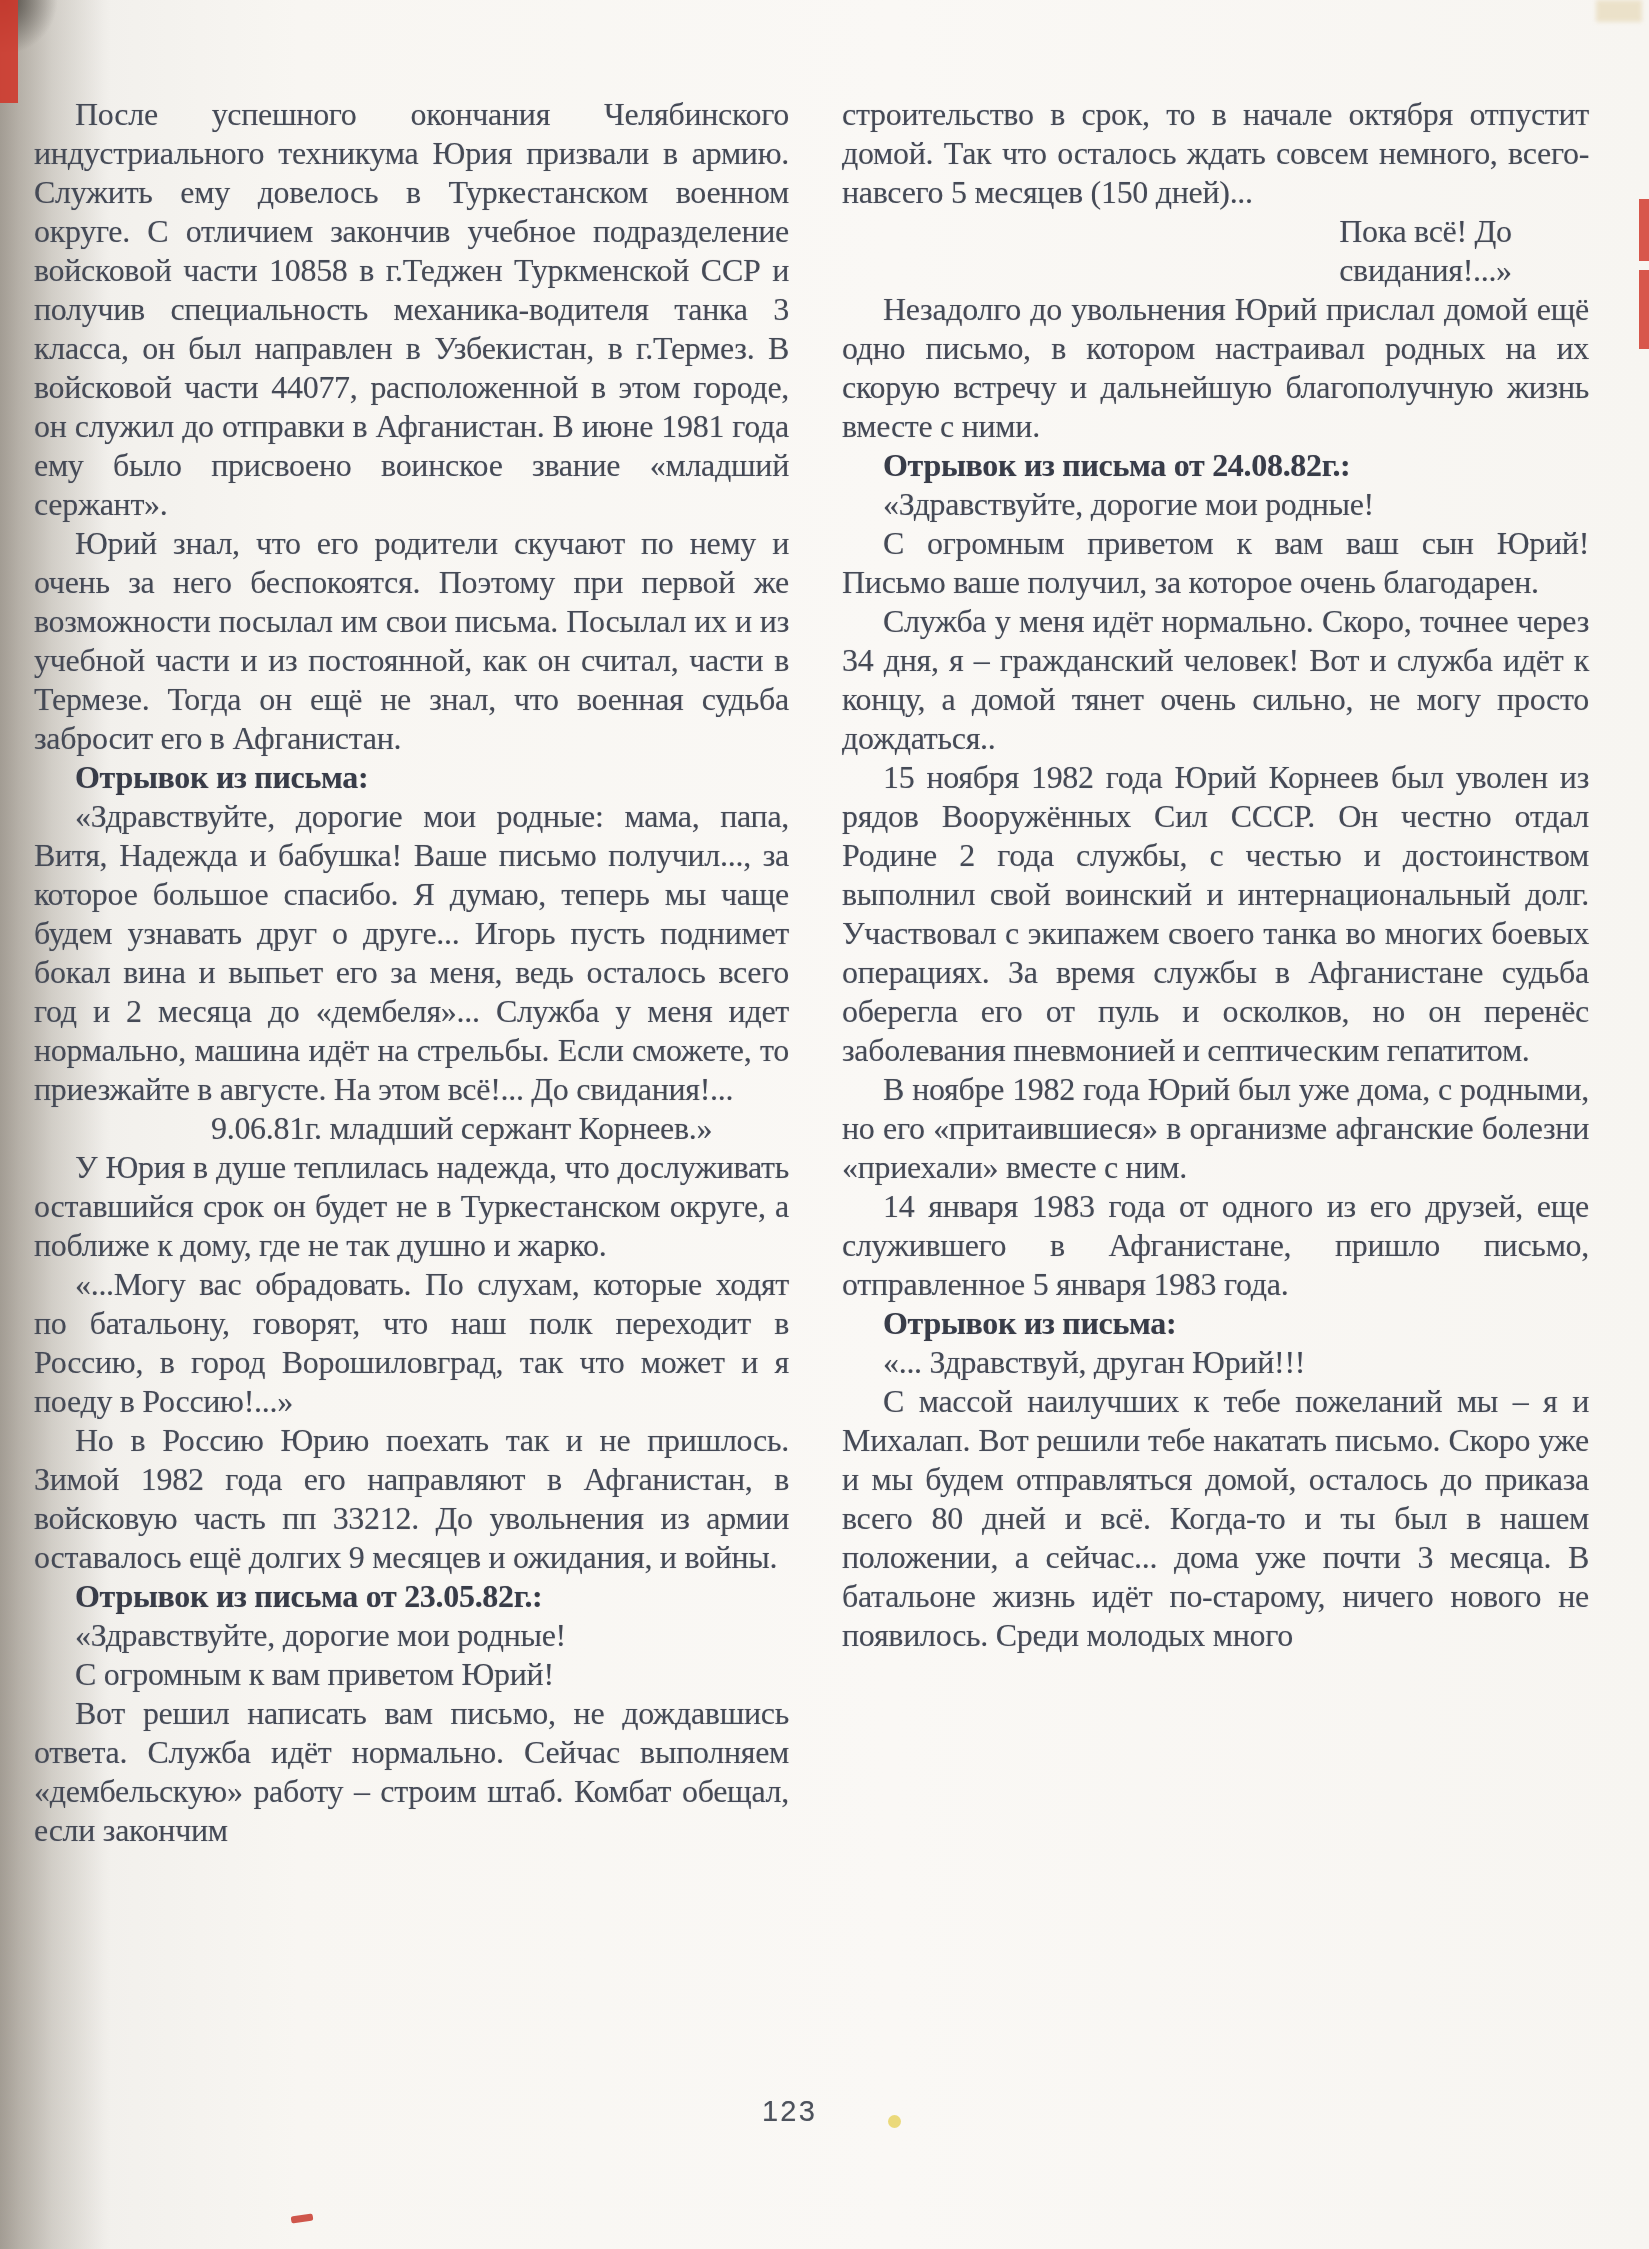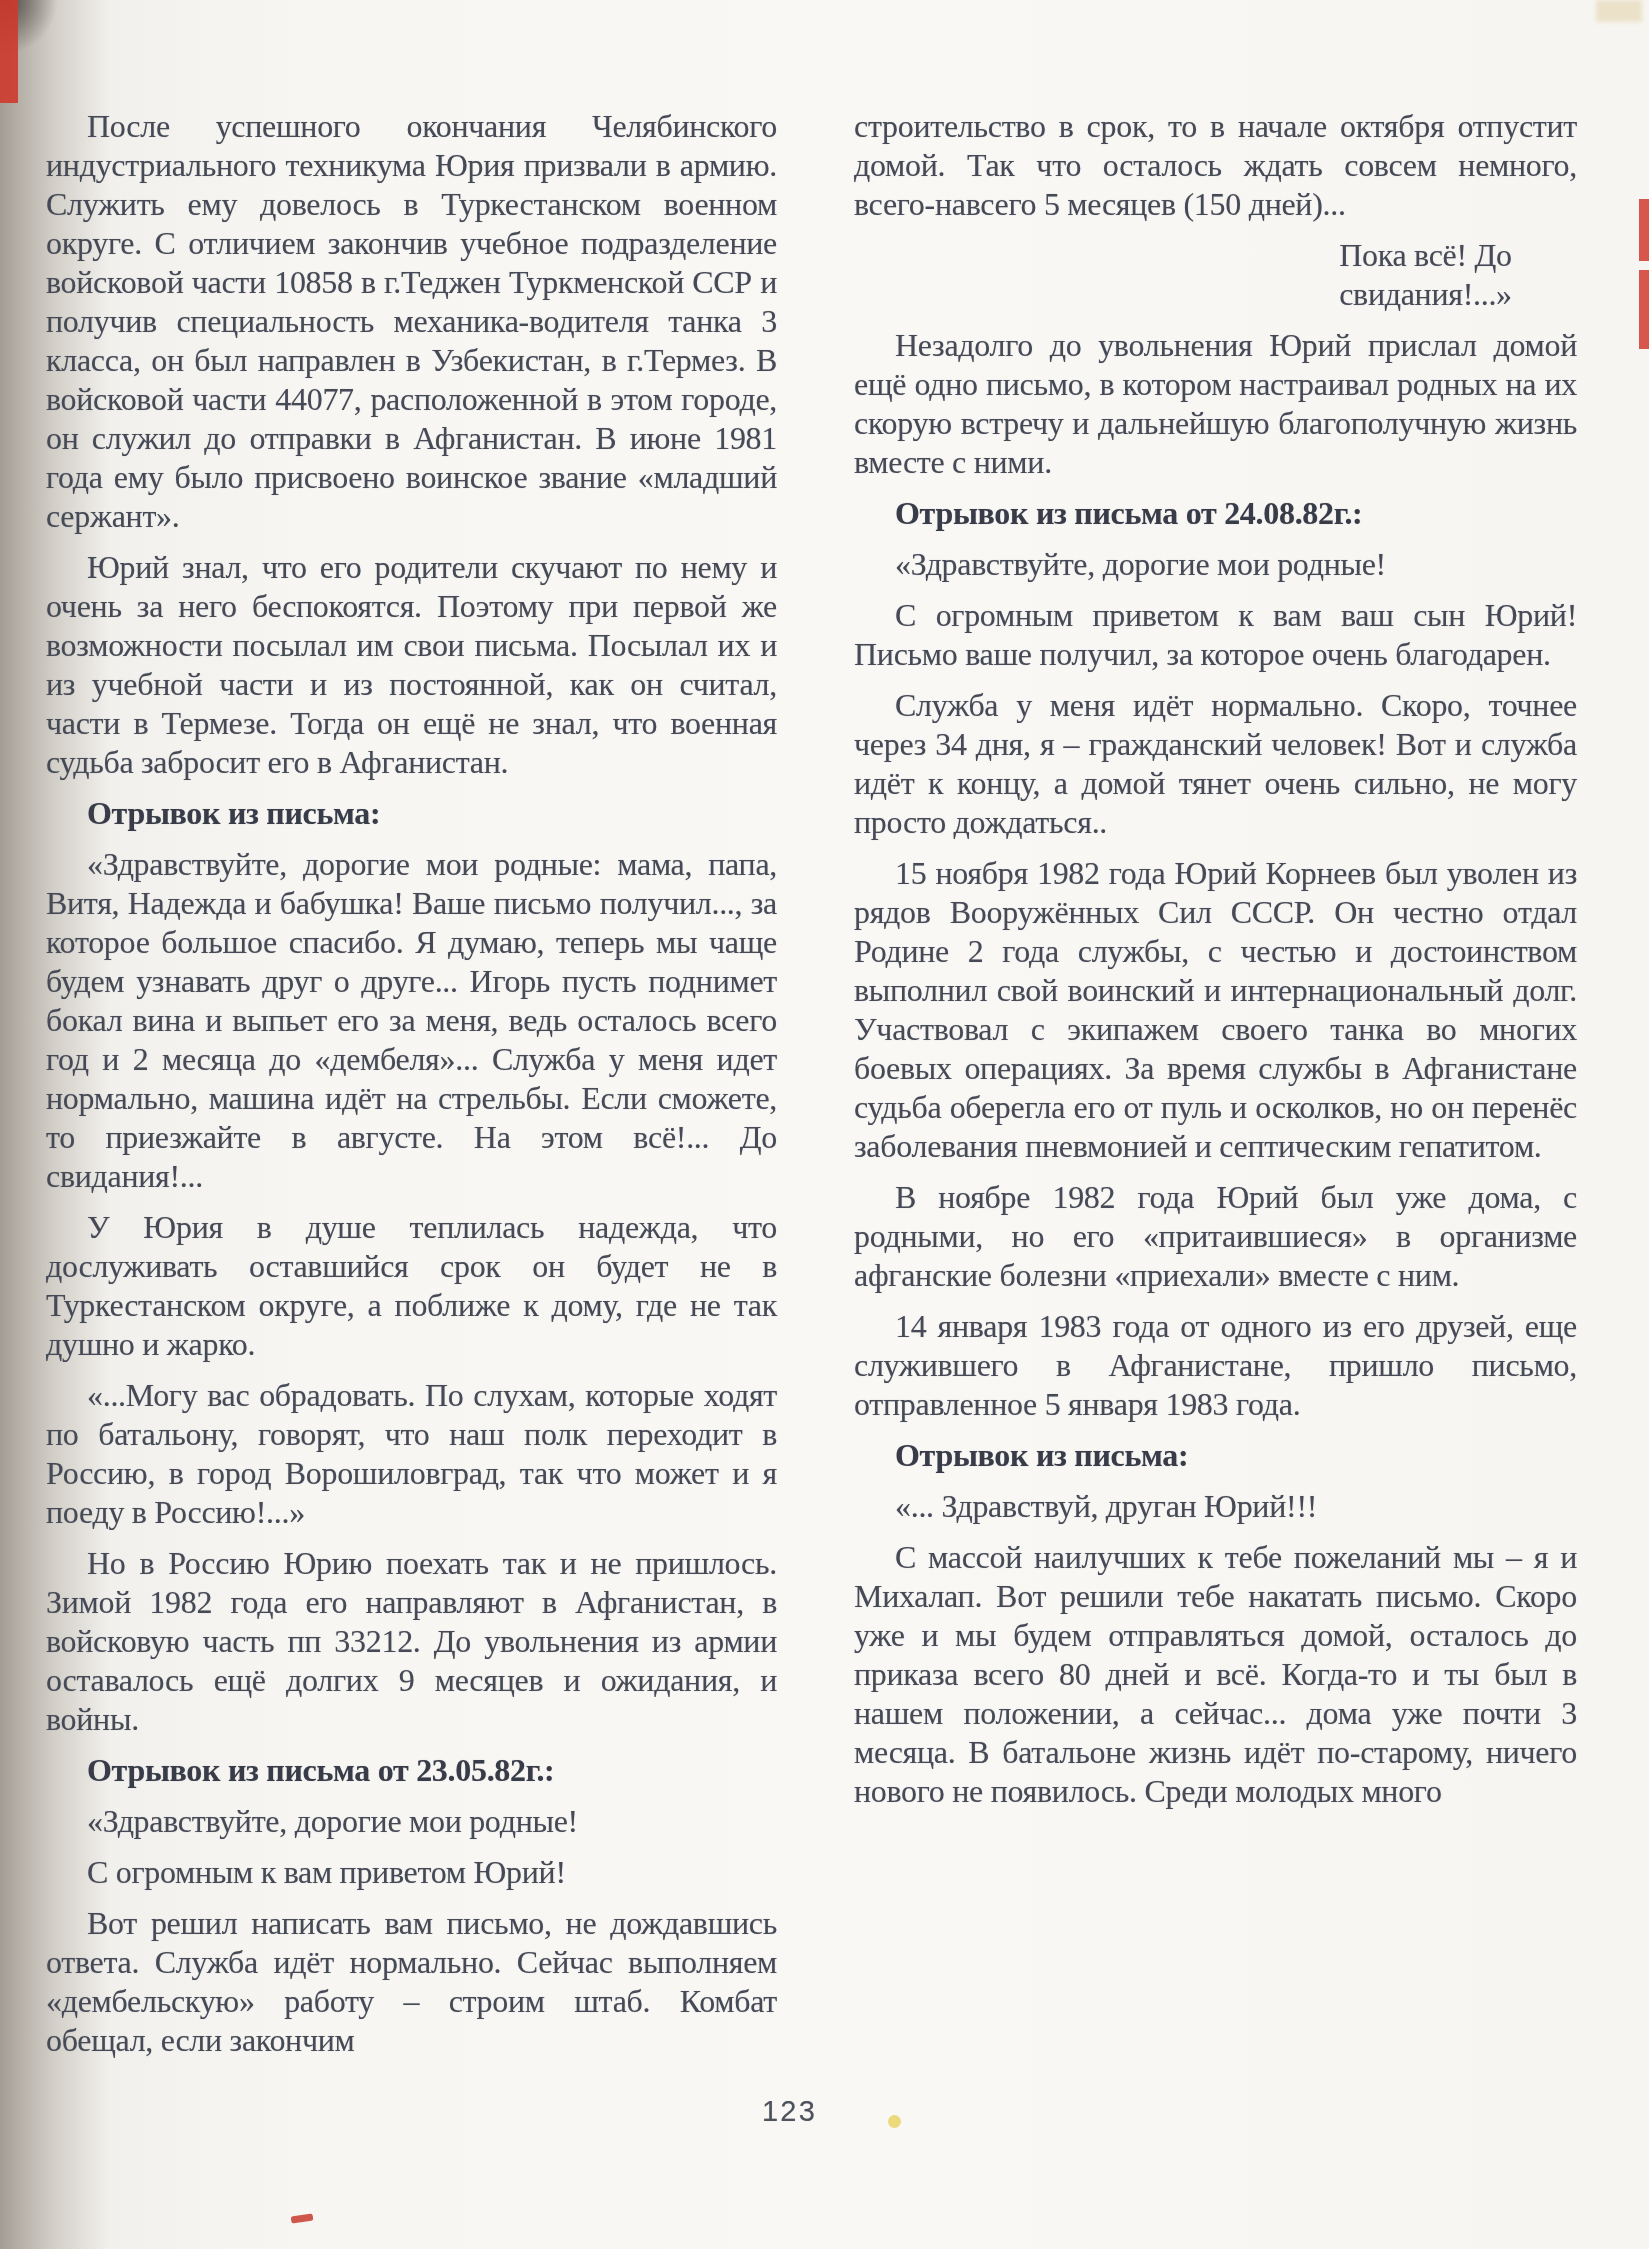--- a/index.html
+++ b/index.html
@@ -21,21 +21,21 @@
     position:absolute;left:-21px;top:-22px;width:82px;height:74px;
     background:radial-gradient(circle at 30% 30%,rgba(58,54,48,.85),rgba(58,54,48,0) 70%);
   }
   .columns{
     position:absolute;left:34px;top:95px;
     display:flex;gap:53px;
   }
   .col{width:755px;}
   .col.right{width:747px;}
   p{
-    margin:12px;
+    margin:0;
     font-size:32px;line-height:39px;
     color:#454a56;
     text-align:justify;
     text-indent:41px;
     letter-spacing:-0.3px;
     text-shadow:0 0 1.1px rgba(70,75,95,.32);
     font-family:Liberation Serif, serif;
   }
   p.noindent{text-indent:0;}
   p.heading{font-weight:bold;color:#383c48;}
@@ -63,20 +63,21 @@
 <div class="page">
   <div class="gutter-shadow"></div>
   <div class="corner-dark mark"></div>
 
   <div class="columns">
     <div class="col left">
       <p class="body">После успешного окончания Челябинского индустриального техникума Юрия призвали в армию. Служить ему довелось в Туркестанском военном округе. С отличием закончив учебное подразделение войсковой части 10858 в г.Теджен Туркменской ССР и получив специальность механика-водителя танка 3 класса, он был направлен в Узбекистан, в г.Термез. В войсковой части 44077, расположенной в этом городе, он служил до отправки в Афганистан. В июне 1981 года ему было присвоено воинское звание «младший сержант».</p>
       <p class="body">Юрий знал, что его родители скучают по нему и очень за него беспокоятся. Поэтому при первой же возможности посылал им свои письма. Посылал их и из учебной части и из постоянной, как он считал, части в Термезе. Тогда он ещё не знал, что военная судьба забросит его в Афганистан.</p>
       <p class="heading">Отрывок из письма:</p>
       <p class="body">«Здравствуйте, дорогие мои родные: мама, папа, Витя, Надежда и бабушка! Ваше письмо получил..., за которое большое спасибо. Я думаю, теперь мы чаще будем узнавать друг о друге... Игорь пусть поднимет бокал вина и выпьет его за меня, ведь осталось всего год и 2 месяца до «дембеля»... Служба у меня идет нормально, машина идёт на стрельбы. Если сможете, то приезжайте в августе. На этом всё!... До свидания!...</p>
+      <p class="sig">9.06.81г. младший сержант Корнеев.»</p>
       <p class="body">У Юрия в душе теплилась надежда, что дослуживать оставшийся срок он будет не в Туркестанском округе, а поближе к дому, где не так душно и жарко.</p>
       <p class="body">«...Могу вас обрадовать. По слухам, которые ходят по батальону, говорят, что наш полк переходит в Россию, в город Ворошиловград, так что может и я поеду в Россию!...»</p>
       <p class="body">Но в Россию Юрию поехать так и не пришлось. Зимой 1982 года его направляют в Афганистан, в войсковую часть пп 33212. До увольнения из армии оставалось ещё долгих 9 месяцев и ожидания, и войны.</p>
       <p class="heading">Отрывок из письма от 23.05.82г.:</p>
       <p class="body">«Здравствуйте, дорогие мои родные!</p>
       <p class="body">С огромным к вам приветом Юрий!</p>
       <p class="body">Вот решил написать вам письмо, не дождавшись ответа. Служба идёт нормально. Сейчас выполняем «дембельскую» работу – строим штаб. Комбат обещал, если закончим</p>
     </div>
     <div class="col right">
       <p class="body noindent">строительство в срок, то в начале октября отпустит домой. Так что осталось ждать совсем немного, всего-навсего 5 месяцев (150 дней)...</p>

